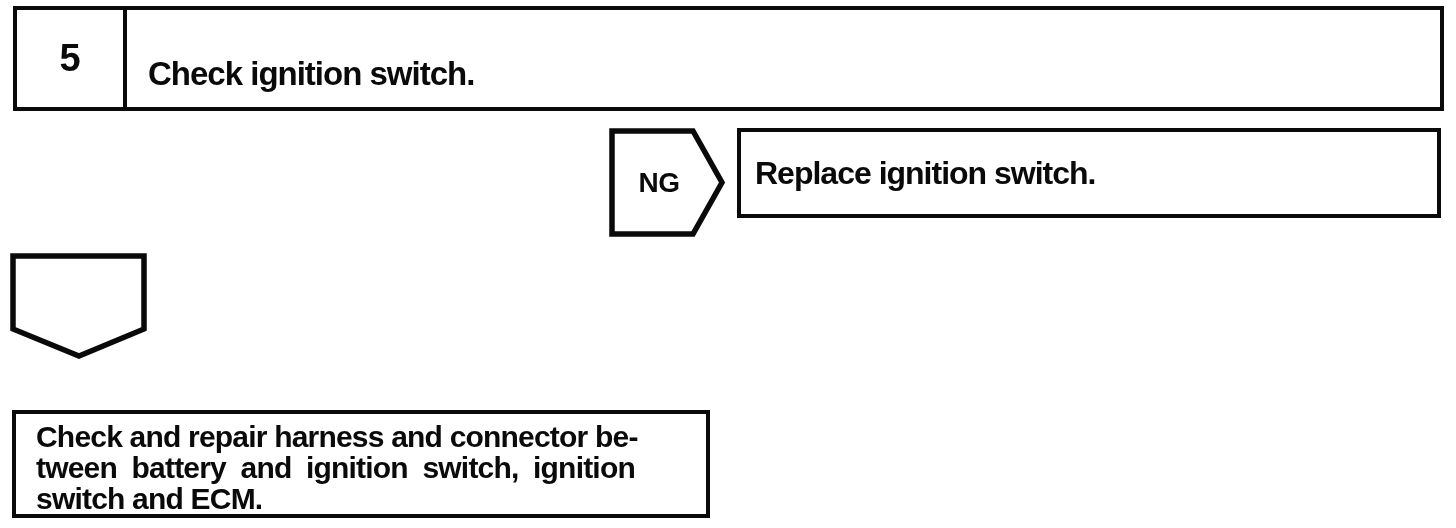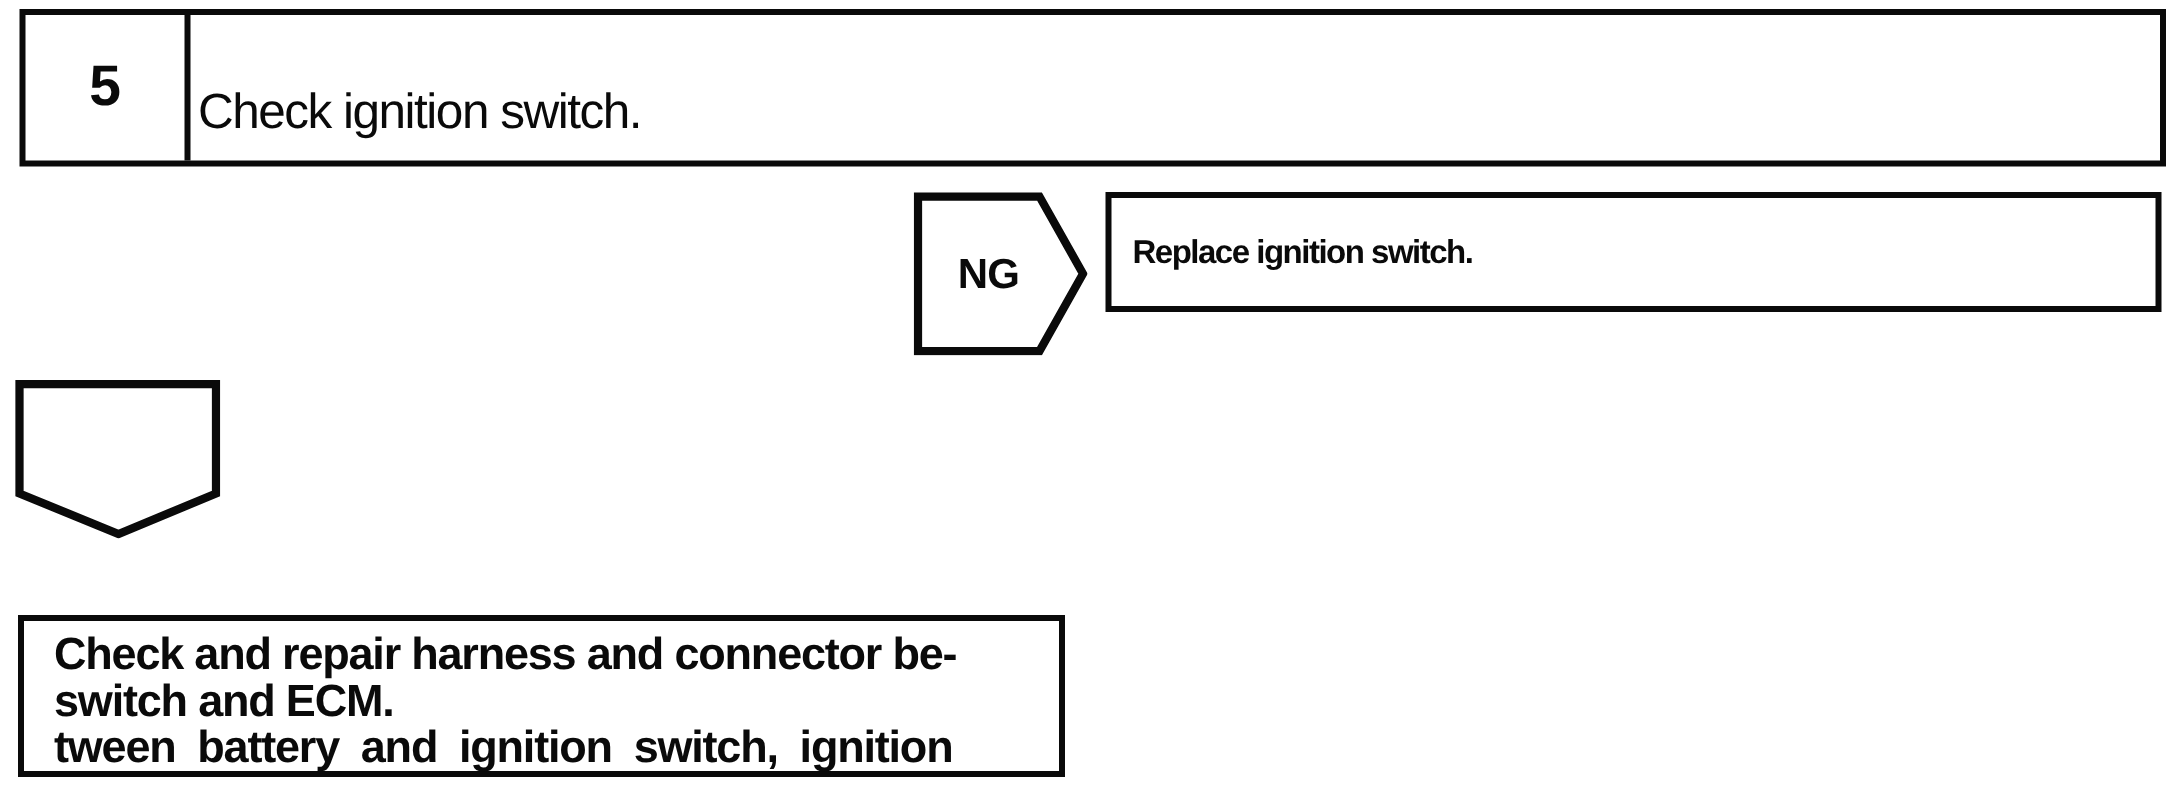--- a/index.html
+++ b/index.html
@@ -34,23 +34,23 @@
     display: flex;
     align-items: center;
     justify-content: center;
     font-size: 38px;
     font-weight: 700;
   }
   .step-label {
     flex: 1;
     display: flex;
     align-items: center;
-    padding-left: 5px;
+    padding-left: 21px;
     font-size: 33px;
-    font-weight: 400;
+    font-weight: 700;
     letter-spacing: -1px;
     margin-top: 30px;
   }
 
   
   .connector {
     position: absolute;
   }
   .connector svg {
     position: absolute;
@@ -75,25 +75,25 @@
   
   .action-box {
     position: absolute;
     border: 4px solid #0a0a0a;
     box-sizing: border-box;
     background: #fff;
     font-weight: 700;
   }
   .ng-action {
     left: 737px; top: 128px;
-    width: 704px; height: 80px;
+    width: 704px; height: 90px;
     display: flex;
     align-items: center;
     padding-left: 14px;
-    font-size: 22px;
+    font-size: 32px;
     letter-spacing: -1px;
   }
   .ok-action {
     left: 12px; top: 410px;
     width: 698px; height: 108px;
     padding: 7px 8px 12px 20px;
     font-size: 30px;
     letter-spacing: -0.8px;
   }
   .ok-action .line {
@@ -126,17 +126,17 @@
   </div>
 
   <div class="connector ok-connector">
     <svg width="137" height="106" viewBox="0 0 137 106">
       <polygon points="3,3 134,3 134,76 69,103 3,76" fill="#ffffff" stroke="#0a0a0a" stroke-width="5.5" stroke-linejoin="miter"></polygon>
     </svg>
   </div>
 
   <div class="action-box ok-action">
     <div class="line">Check and repair harness and connector be-</div>
+    <div class="line justified">tween battery and ignition switch, ignition</div>
     <div class="line">switch and ECM.</div>
-    <div class="line justified">tween battery and ignition switch, ignition</div>
   </div>
 
 </div>
 
 </body></html>

